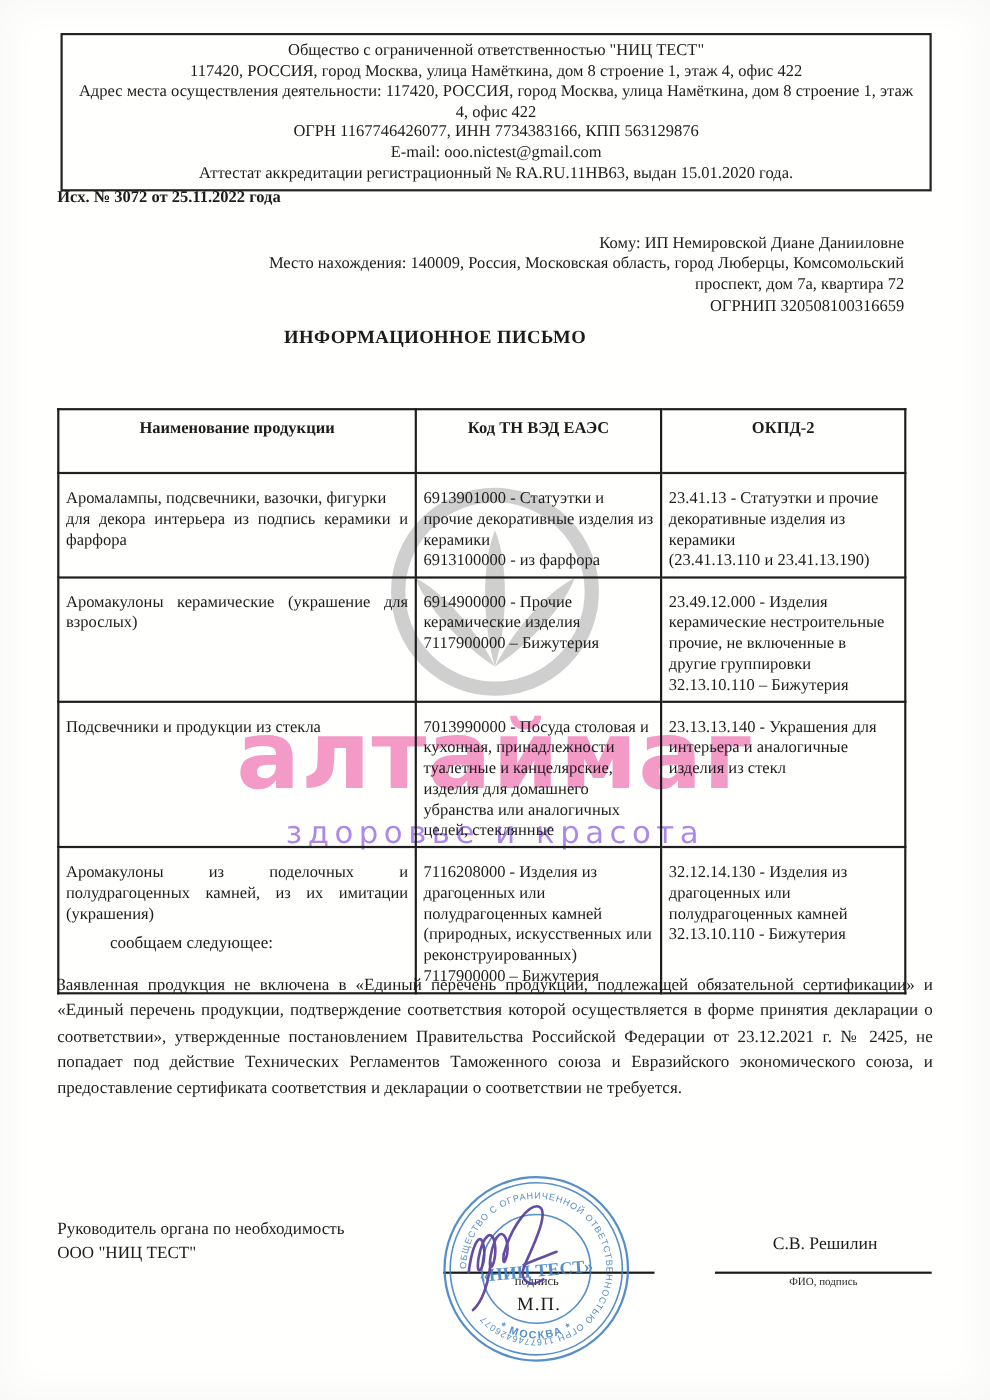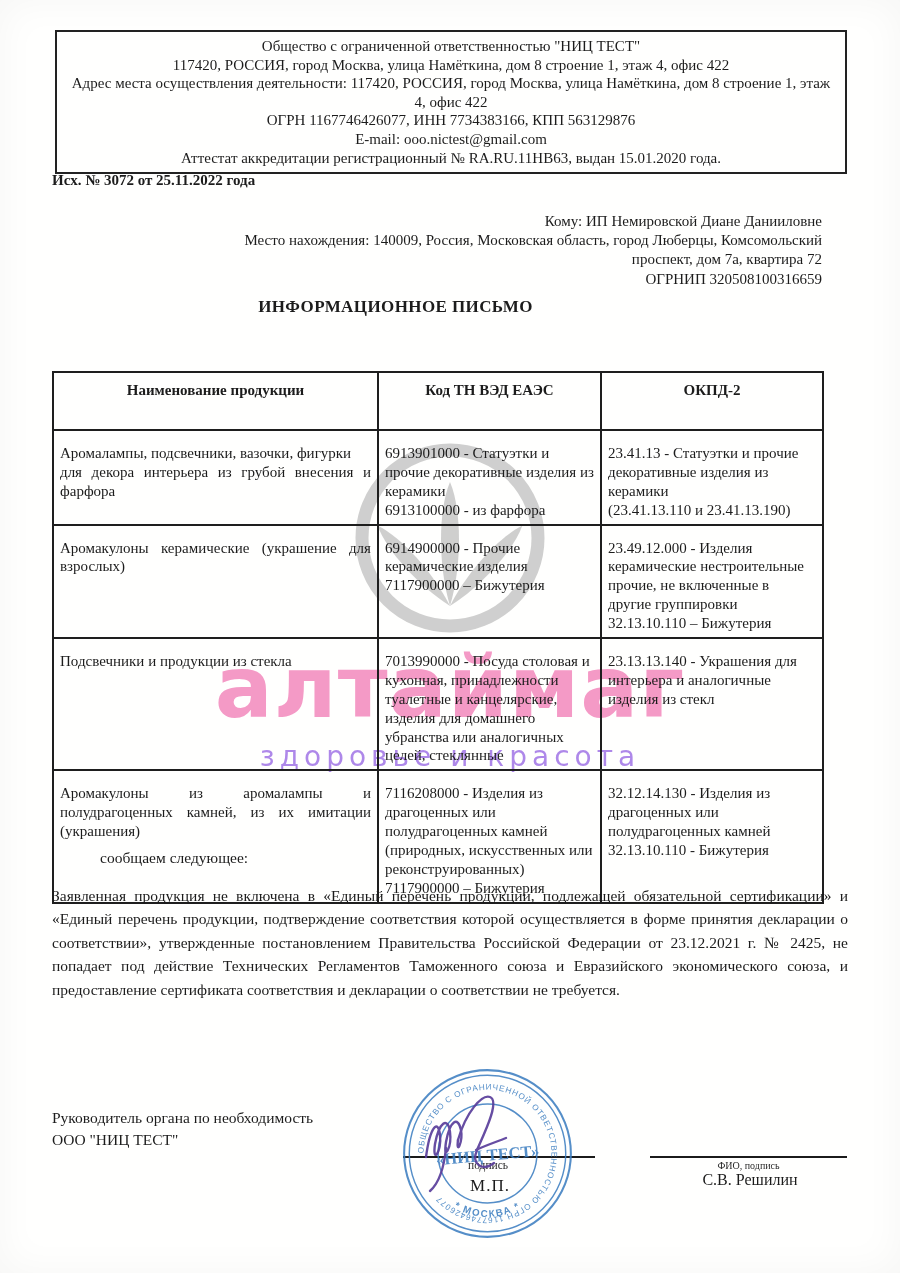--- a/index.html
+++ b/index.html
@@ -39,21 +39,21 @@
   tr.r1{height:78px;}tr.r2{height:100px;}tr.r3{height:112px;}tr.r4{height:131px;}
   
   .p-follow{left:56px;top:849px;font-size:15.5px;margin-left:44px;}
   .para1{left:52px;top:884px;width:796px;font-size:15.5px;line-height:1.51;text-align:justify;}
   .para2{left:52px;top:1028px;width:796px;font-size:15.5px;line-height:1.51;text-align:justify;}
   
   .role{left:52px;top:1107px;font-size:15.5px;line-height:1.45;}
   .sign-line-left{left:403px;top:1156px;width:192px;border-top:2px solid #1b1b1b;height:0;}
   .sign-label-left{left:468px;top:1159px;font-size:11.5px;color:#2a2a2a;}
   .mp{left:455px;top:1176px;width:70px;text-align:center;font-size:17px;letter-spacing:1px;}
-  .name-right{left:650px;top:1171px;width:200px;text-align:center;font-size:16px;}
+  .name-right{left:650px;top:1122px;width:200px;text-align:center;font-size:16px;}
   .sign-line-right{left:650px;top:1156px;width:197px;border-top:2px solid #1b1b1b;height:0;}
   .sign-label-right{left:650px;top:1160px;width:197px;text-align:center;font-size:10px;color:#2a2a2a;}
   
   .watermark{left:0;top:438px;width:900px;text-align:center;pointer-events:none;z-index:1;}
   .wm-logo{display:block;margin:0 auto;}
   .wm-text{
     font-family:"DejaVu Sans","Liberation Sans",sans-serif;font-weight:bold;
     font-size:86px;line-height:1;color:#ec4899;opacity:.55;letter-spacing:1px;margin-top:6px;
   }
   .wm-sub{
@@ -118,40 +118,40 @@
       <thead>
         <tr>
           <th>Наименование продукции</th>
           <th>Код ТН ВЭД ЕАЭС</th>
           <th>ОКПД-2</th>
         </tr>
       </thead>
       <tbody>
         <tr class="r1">
           <td class="just">Аромалампы, подсвечники, вазочки, фигурки
-для декора интерьера из грубой внесения и фарфора</td>
+для декора интерьера из подпись керамики и фарфора</td>
           <td>6913901000 - Статуэтки и прочие декоративные изделия из керамики
 6913100000 - из фарфора</td>
           <td>23.41.13 - Статуэтки и прочие декоративные изделия из керамики
 (23.41.13.110 и 23.41.13.190)</td>
         </tr>
         <tr class="r2">
           <td class="just">Аромакулоны керамические (украшение для взрослых)</td>
           <td>6914900000 - Прочие керамические изделия
 7117900000 – Бижутерия</td>
           <td>23.49.12.000  - Изделия керамические нестроительные прочие, не включенные в другие группировки
 32.13.10.110 – Бижутерия</td>
         </tr>
         <tr class="r3">
           <td class="just">Подсвечники и продукции из стекла</td>
           <td>7013990000 - Посуда столовая и кухонная, принадлежности туалетные и канцелярские, изделия для домашнего убранства или аналогичных целей, стеклянные</td>
           <td>23.13.13.140 - Украшения для интерьера и аналогичные изделия из стекл</td>
         </tr>
         <tr class="r4">
-          <td class="just">Аромакулоны из аромалампы и полудрагоценных камней, из их имитации (украшения)</td>
+          <td class="just">Аромакулоны из поделочных и полудрагоценных камней, из их имитации (украшения)</td>
           <td>7116208000 - Изделия из драгоценных или полудрагоценных камней (природных, искусственных или реконструированных)
 7117900000 – Бижутерия</td>
           <td>32.12.14.130 - Изделия из драгоценных или полудрагоценных камней
 32.13.10.110 - Бижутерия</td>
         </tr>
       </tbody>
     </table>
 
     <div class="abs p-follow">сообщаем следующее:</div>
     <div class="abs para1">Заявленная продукция не включена в «Единый перечень продукции, подлежащей обязательной сертификации» и «Единый перечень продукции, подтверждение соответствия которой осуществляется в форме принятия декларации о соответствии», утвержденные постановлением Правительства Российской Федерации от 23.12.2021 г. № 2425, не попадает под действие Технических Регламентов Таможенного союза и Евразийского экономического союза, и предоставление сертификата соответствия и декларации о соответствии не требуется.</div>

